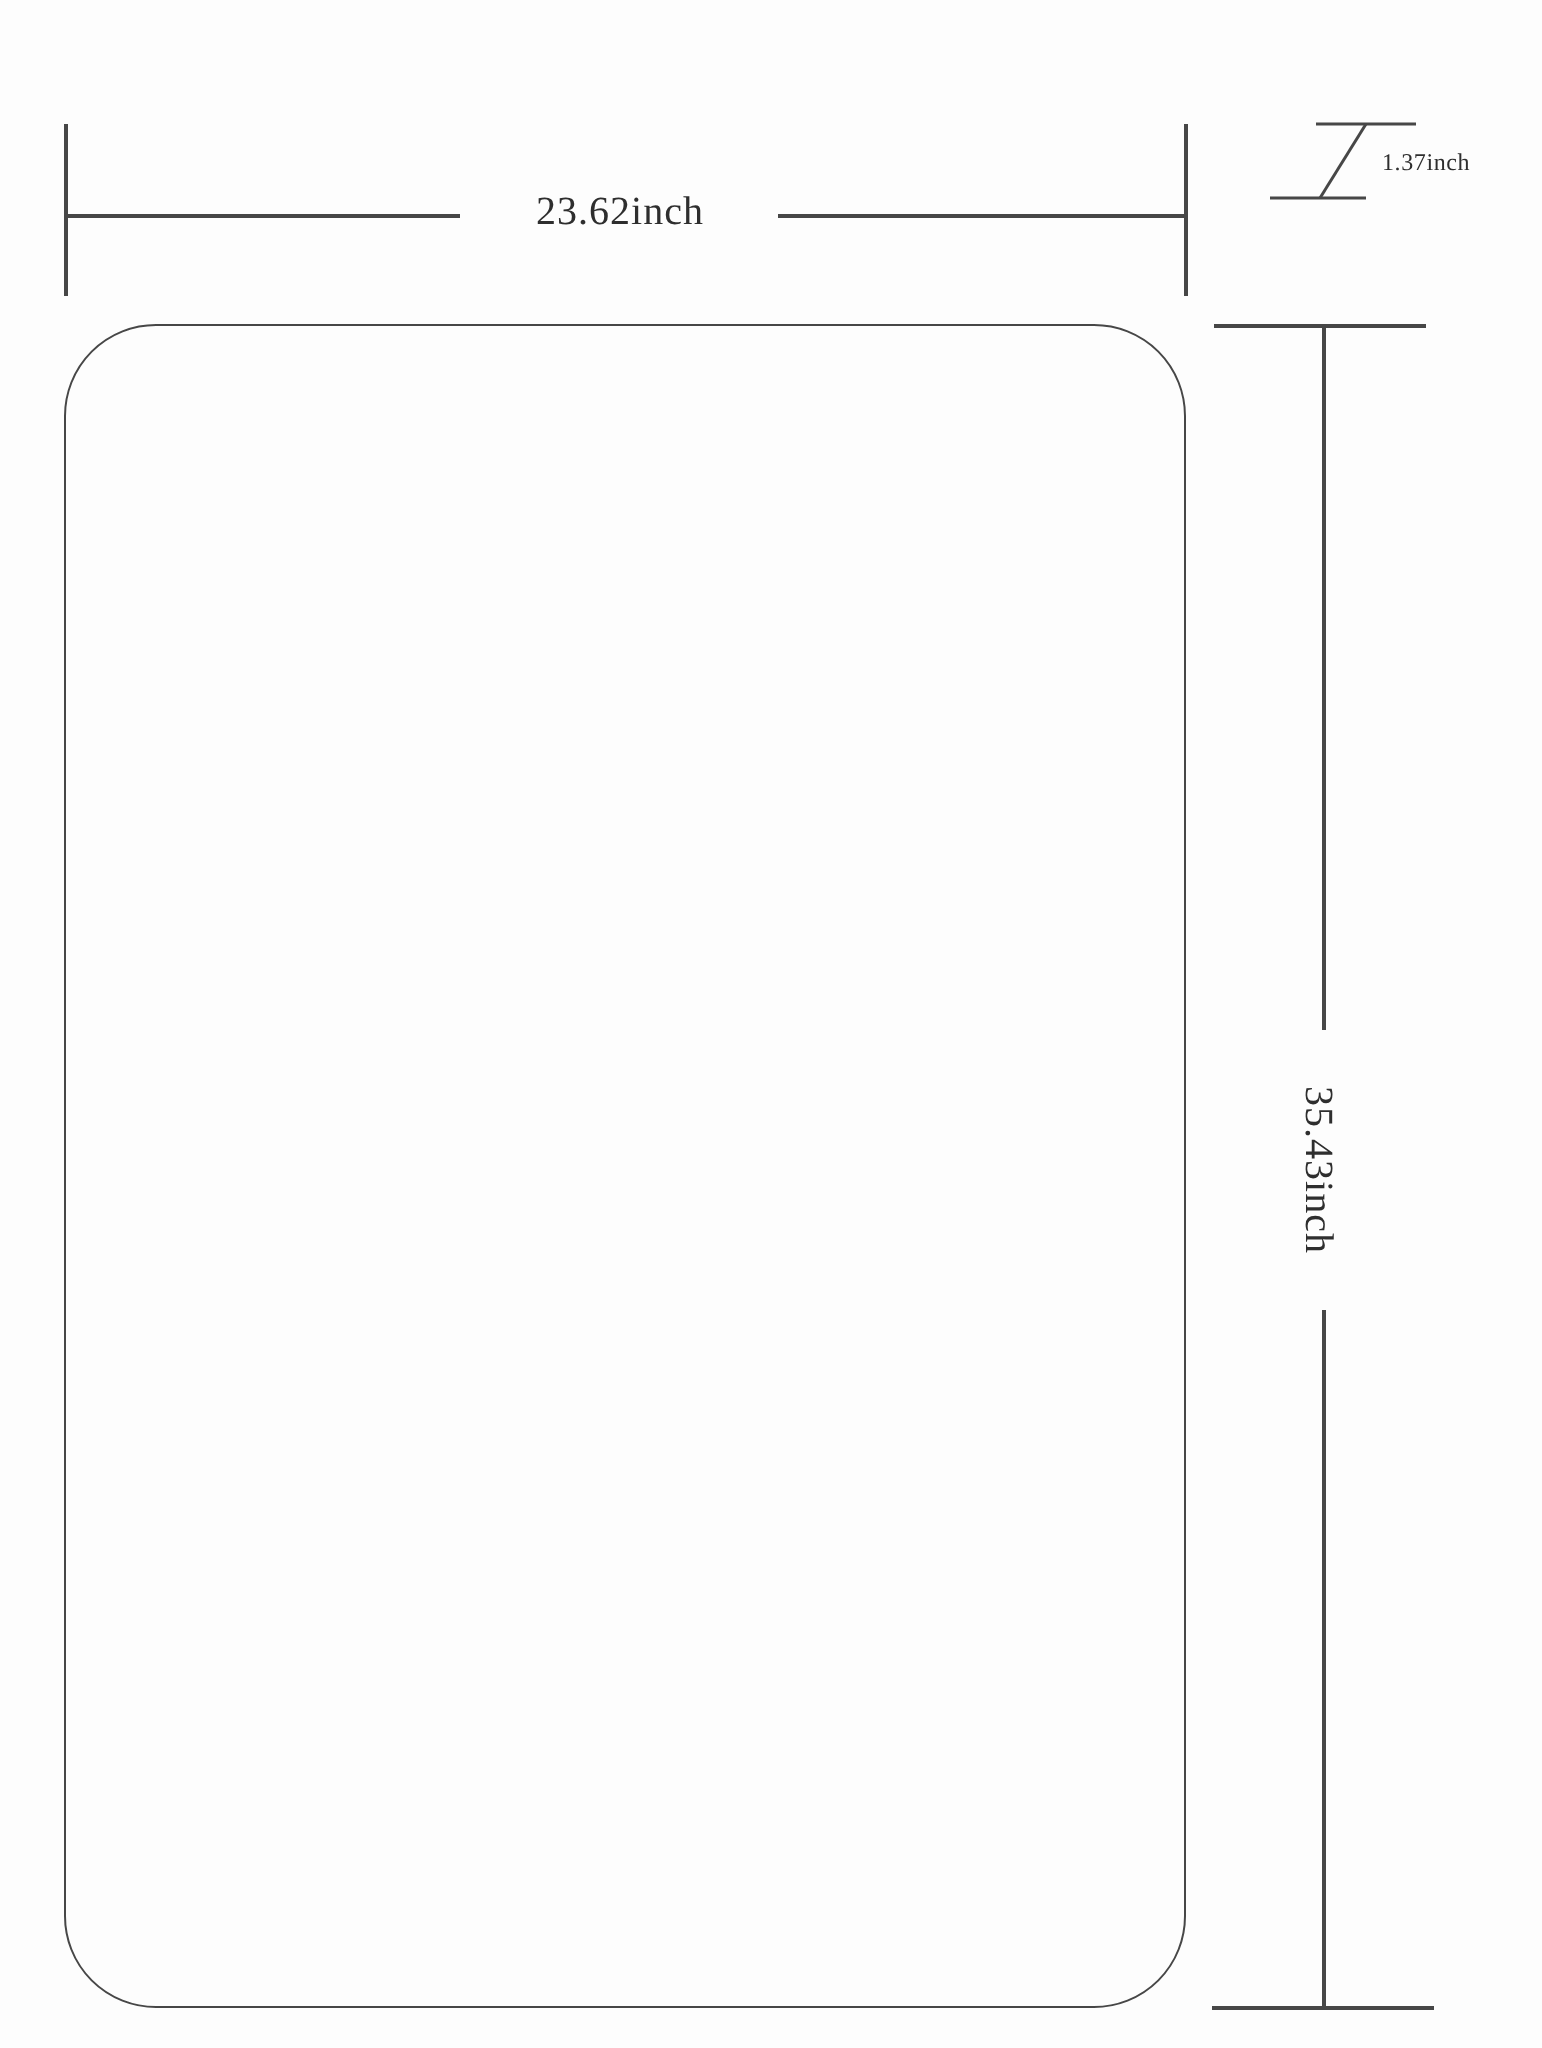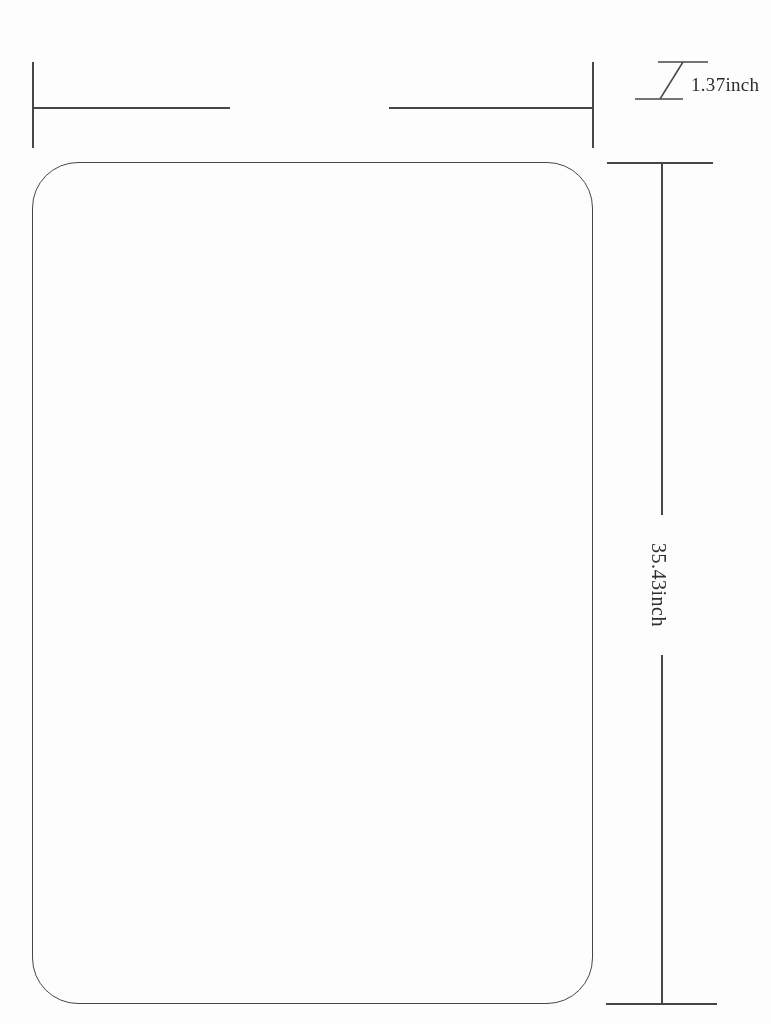--- a/index.html
+++ b/index.html
@@ -41,41 +41,42 @@
     left:230px;top:95px;width:160px;height:22px;
     line-height:22px;text-align:center;
   }
   .height-label{
     left:609px;top:574px;width:100px;height:22px;
     line-height:22px;text-align:center;
     transform:rotate(90deg);
   }
   .thickness-label{
     left:691px;top:74px;
-    font-size:19px;
+    font-size:12px;
     letter-spacing:0.3px;
   }
   .thickness-svg{
     position:absolute;
     left:655px;top:60px;
     width:32px;height:42px;
     overflow:visible;
   }
 </style>
 </head>
 <body>
 
 <div class="canvas">
 
   <div class="outline"></div>
 
   <div class="vline" style="left:32px;top:62px;height:86px;"></div>
   <div class="vline" style="left:592px;top:62px;height:86px;"></div>
   <div class="hline" style="left:33px;top:107px;width:197px;"></div>
   <div class="hline" style="left:389px;top:107px;width:203px;"></div>
+  <span class="dim-label width-label">23.62inch</span>
 
   <div class="hline" style="left:607px;top:162px;width:106px;"></div>
   <div class="hline" style="left:606px;top:1003px;width:111px;"></div>
   <div class="vline" style="left:661px;top:163px;height:352px;"></div>
   <div class="vline" style="left:661px;top:655px;height:349px;"></div>
   <span class="dim-label height-label">35.43inch</span>
 
   <svg class="thickness-svg" viewBox="0 0 32 42">
     <line x1="3" y1="2" x2="53" y2="2" stroke="var(--line)" stroke-width="1.5"></line>
     <line x1="-20" y1="39" x2="28" y2="39" stroke="var(--line)" stroke-width="1.5"></line>

